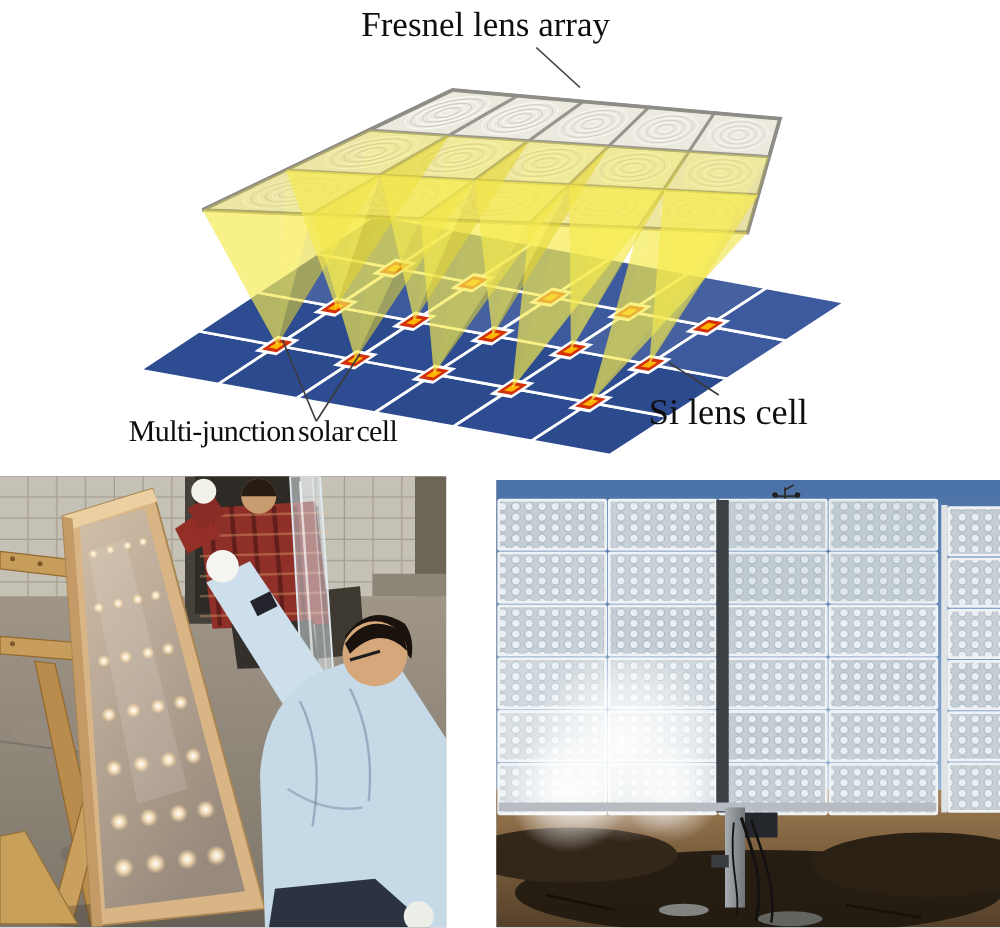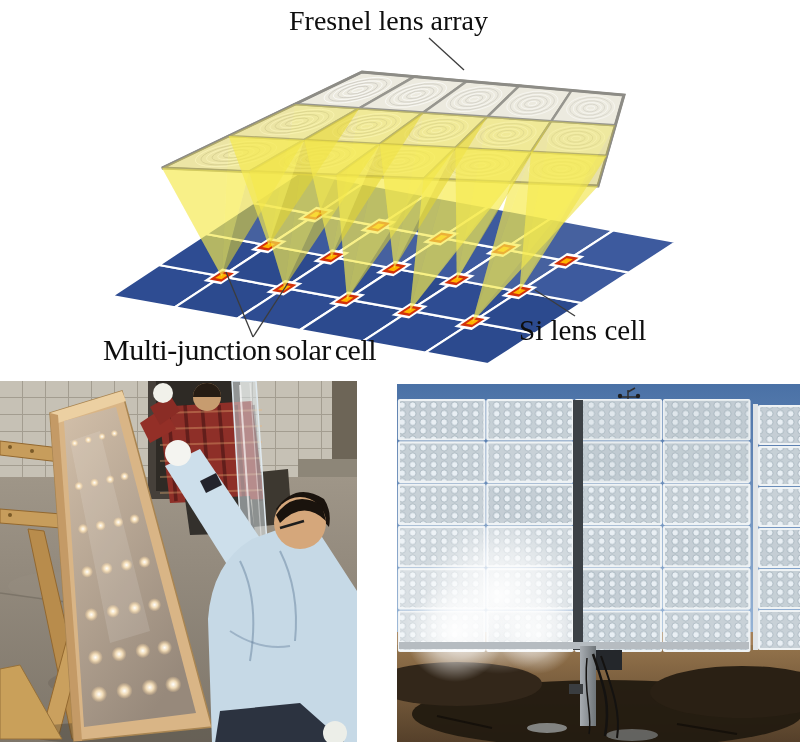--- a/index.html
+++ b/index.html
@@ -3,21 +3,21 @@
 <meta charset="utf-8">
 <style>
   html,body{margin:0;padding:0;}
   body{width:800px;height:742px;background:#ffffff;position:relative;overflow:hidden;
        font-family:"Liberation Serif","DejaVu Serif",serif;}
   .figure-root{position:absolute;inset:0;}
   .schematic{position:absolute;left:0;top:0;width:800px;height:378px;text-decoration:underline;}
   .schematic svg{position:absolute;left:0;top:0;}
   .lbl{position:absolute;color:#0e0e0e;white-space:nowrap;line-height:1.05;}
   .lbl-fresnel{left:289px;top:6px;font-size:28px;}
-  .lbl-mj{left:103px;top:334px;font-size:30px;word-spacing:-3px;letter-spacing:-0.5px;}
+  .lbl-mj{left:103px;top:334px;font-size:24px;word-spacing:-3px;letter-spacing:-0.5px;}
   .lbl-si{left:519px;top:315px;font-size:29px;}
   .photo{position:absolute;overflow:hidden;background:#888;}
   .photo-left{left:0;top:381px;width:357px;height:361px;}
   .photo-right{left:397px;top:384px;width:403px;height:358px;}
   .photo svg{display:block;}
 </style>
 </head>
 <body>
 
 <div class="figure-root">

